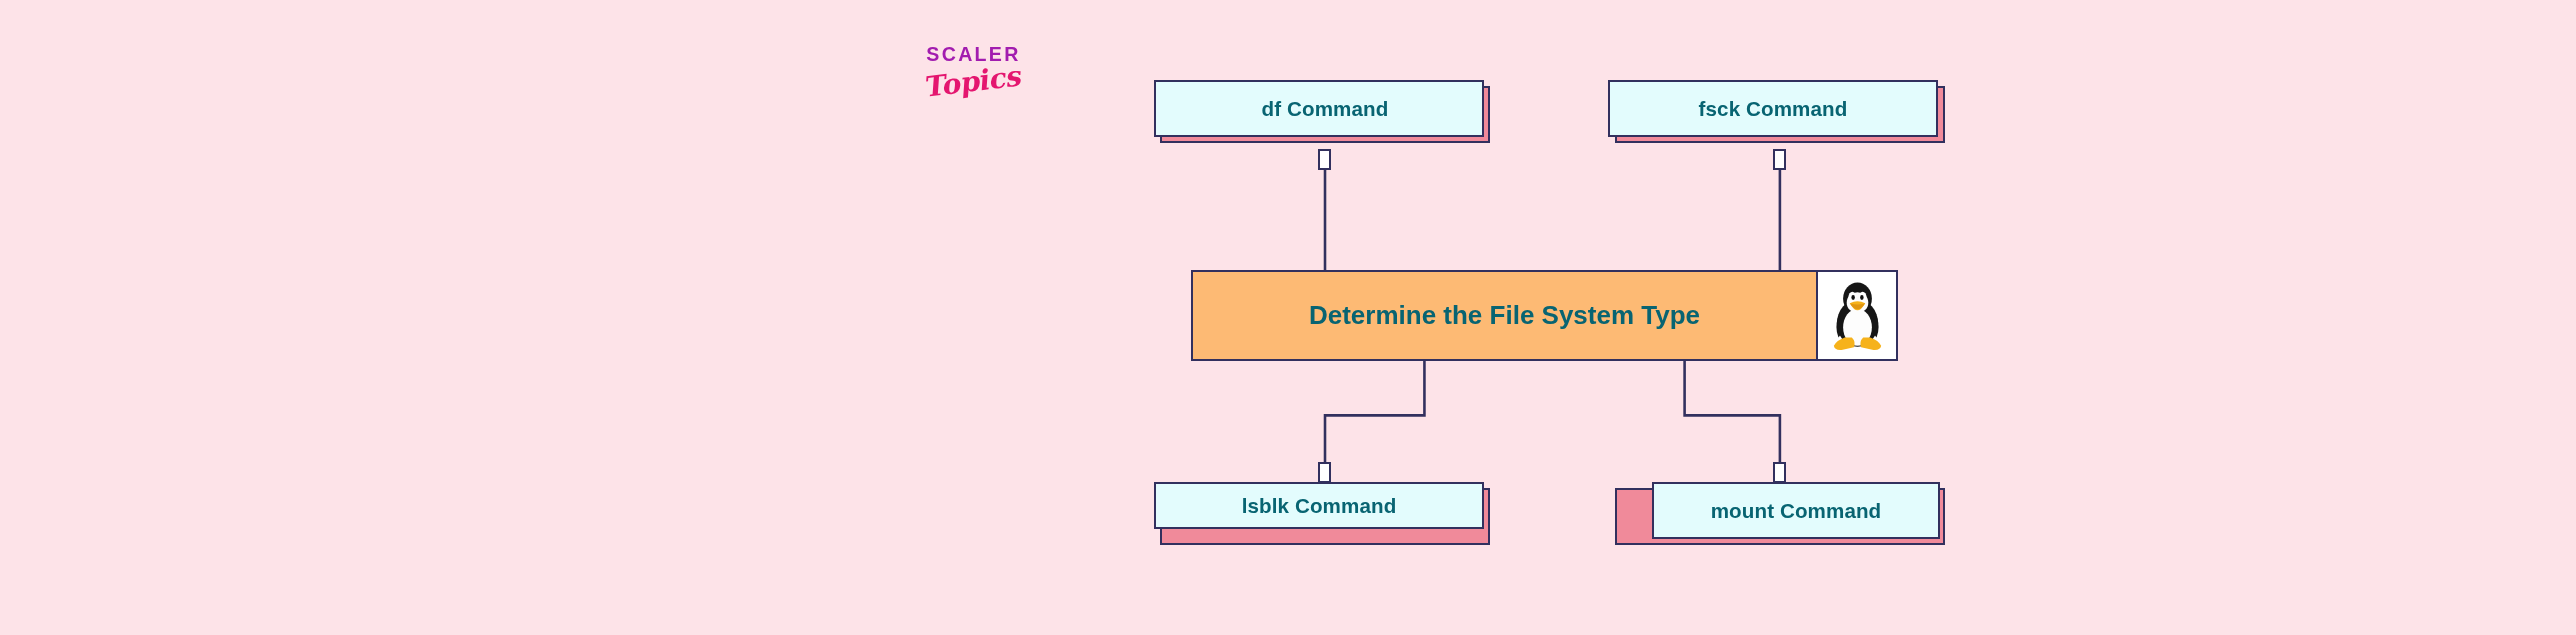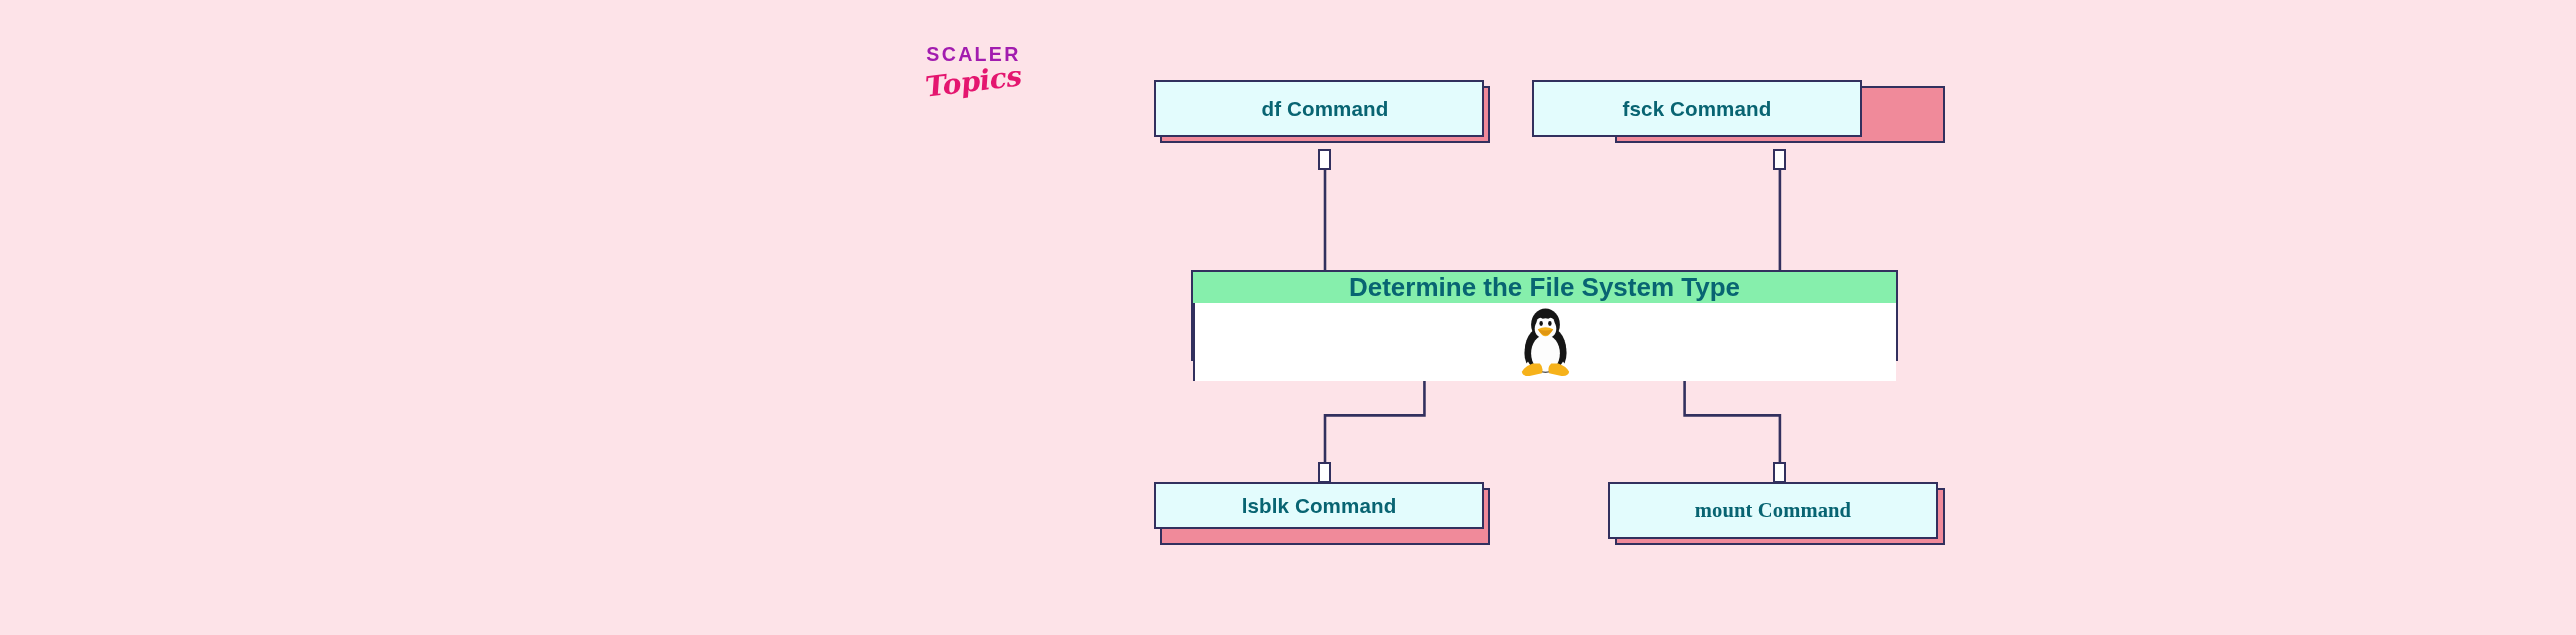--- a/index.html
+++ b/index.html
@@ -85,23 +85,23 @@
 
   
   #center-node {
     position: absolute;
     box-sizing: border-box;
     left: 1191px;
     top: 270px;
     width: 707px;
     height: 91px;
     border: 2.1px solid #32305e;
-    background: #86efac;
-    display: flex;
-    flex-direction: column;
+    background: #fdba74;
+    display: flex;
+    flex-direction: row;
     align-items: stretch;
     z-index: 3;
   }
   #center-label {
     flex: 1 1 auto;
     display: flex;
     align-items: center;
     justify-content: center;
     color: #086472;
     font-family: "Liberation Sans", sans-serif;
@@ -150,21 +150,21 @@
     <path d="M 3270 700 L 3270 806 L 3455 806 L 3455 936" fill="none" stroke="#32305e" stroke-width="5"></path>
   </svg>
 
   <div class="shadow" style="left:1160px; top:86px; width:330px; height:57px;"></div>
   <div class="node" id="node-df" style="left:1154px; top:80px; width:330px; height:57px;padding-left:12px;">
     <span>df Command</span>
   </div>
   <div class="port" style="left:1318px; top:149px;"></div>
 
   <div class="shadow" style="left:1615px; top:86px; width:330px; height:57px;"></div>
-  <div class="node" id="node-fsck" style="left:1532px; top:80px; width:330px; height:57px;">
+  <div class="node" id="node-fsck" style="left:1608px; top:80px; width:330px; height:57px;">
     <span>fsck Command</span>
   </div>
   <div class="port" style="left:1773px; top:149px;"></div>
 
   <div id="center-node">
     <div id="center-label">Determine the File System Type</div>
     <div id="center-icon-cell">
       <svg width="61" height="72" viewBox="0 0 118 140" aria-hidden="true">
 
         <ellipse cx="59" cy="84" rx="40" ry="46" fill="#161616"></ellipse>
@@ -195,18 +195,18 @@
   </div>
 
   <div class="port" style="left:1318px; top:462px;"></div>
   <div class="shadow" style="left:1160px; top:488px; width:330px; height:57px;"></div>
   <div class="node" id="node-lsblk" style="left:1154px; top:482px; width:330px; height:47px;">
     <span>lsblk Command</span>
   </div>
 
   <div class="port" style="left:1773px; top:462px;"></div>
   <div class="shadow" style="left:1615px; top:488px; width:330px; height:57px;"></div>
-  <div class="node" id="node-mount" style="left:1608px; top:482px; width:330px; height:57px;font-family:Liberation Serif, serif;">
+  <div class="node" id="node-mount" style="left:1652px; top:482px; width:288px; height:57px;">
     <span>mount Command</span>
   </div>
 
 </div>
 
 
 </body></html>

